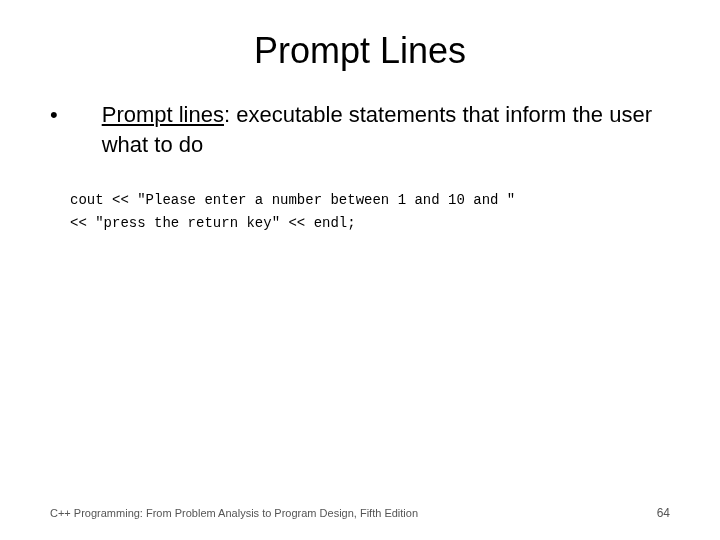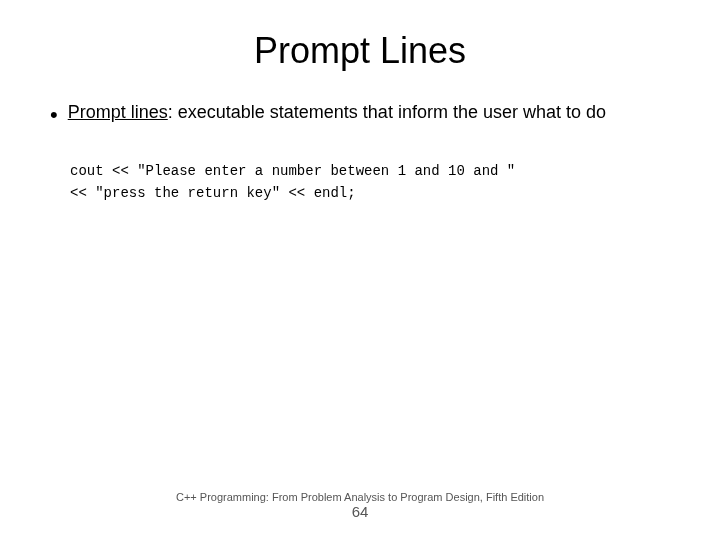--- a/index.html
+++ b/index.html
@@ -51,22 +51,23 @@
     }
 
     .bullet-dot {
       margin-right: 10px;
       font-size: 22px;
       line-height: 1.35;
       flex-shrink: 0;
     }
 
     .bullet-text {
-      font-size: 18px;
+      font-size: 22px;
       line-height: 1.35;
+      margin-left: 34px;
     }
 
     .underline {
       text-decoration: underline;
     }
 
     .code-block {
       margin-left: 20px;
       margin-top: 10px;
       font-family: 'Courier New', Courier, monospace;
@@ -76,31 +77,30 @@
       background: transparent;
     }
 
     .footer {
       display: flex;
       justify-content: space-between;
       align-items: center;
       border-top: none;
       padding-top: 10px;
       margin-top: auto;
-      flex-direction: column;
     }
 
     .footer-text {
       font-size: 11px;
       color: #555555;
       font-family: Arial, Helvetica, sans-serif;
     }
 
     .footer-page {
-      font-size: 15px;
+      font-size: 12px;
       color: #555555;
       font-family: Arial, Helvetica, sans-serif;
     }
   </style>
 </head>
 <body>
 
 <div class="slide">
 
   <h1 class="title">Prompt Lines</h1>

